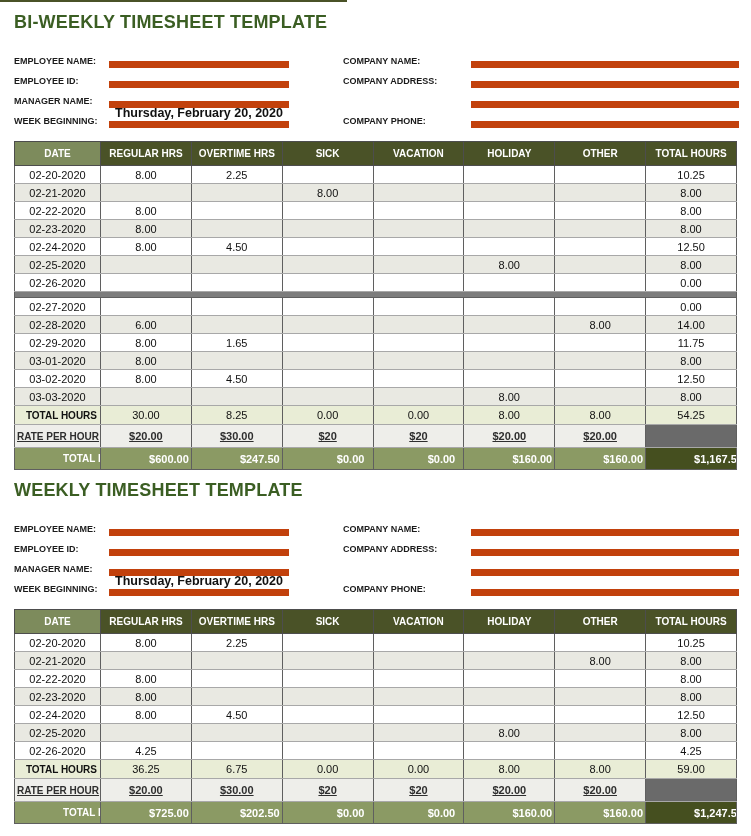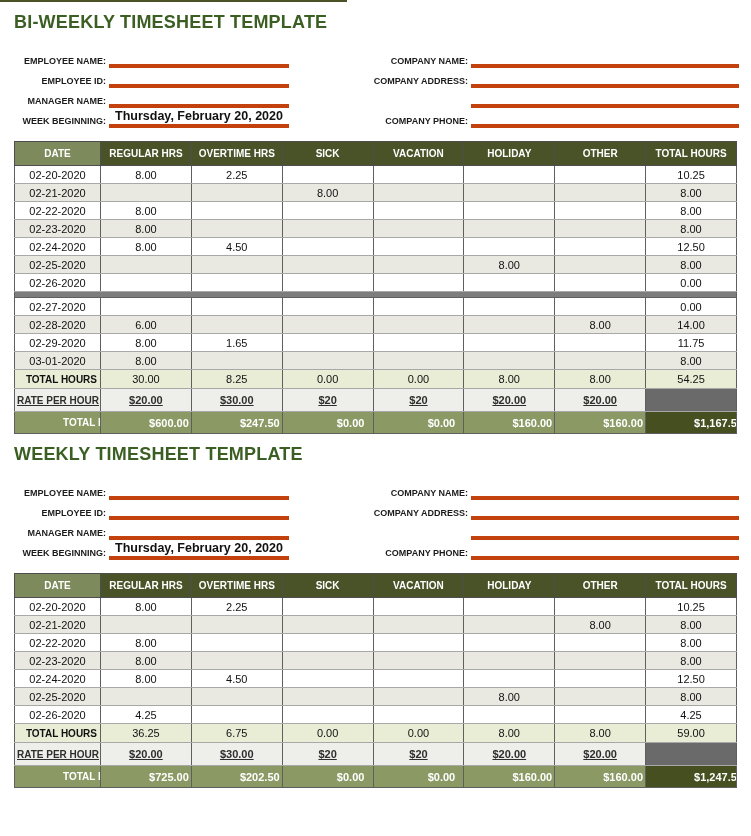--- a/index.html
+++ b/index.html
@@ -4,23 +4,23 @@
 <style>
   html,body{margin:0;padding:0;background:#ffffff;}
   body{width:751px;font-family:"Liberation Sans","DejaVu Sans",sans-serif;color:#111;}
   .top-sliver{width:347px;height:2px;background:var(--header-bg,#4a5227);}
   section.sheet-section{margin:0 14px;}
   .title{font-size:18px;font-weight:bold;color:var(--title-green,#3b5e23);margin:10px 0 15px 0;letter-spacing:0.2px;}
   .form{display:flex;margin-bottom:13px;}
   .fcol{display:flex;flex-direction:column;}
   .fcol-right{margin-left:54px;}
   .frow{display:flex;align-items:flex-end;height:20px;}
-  .flabel{font-size:9px;font-weight:bold;width:92px;text-align:right;padding-right:3px;padding-bottom:2px;white-space:nowrap;color:#1a1a1a;}
+  .flabel{font-size:9px;font-weight:bold;width:92px;padding-right:3px;padding-bottom:2px;white-space:nowrap;color:#1a1a1a;}
   .fcol-right .flabel{width:125px;}
-  .fline{border-bottom:4px solid #c2410c;width:180px;height:17px;display:flex;align-items:flex-end;justify-content:center;box-sizing:border-box;}
+  .fline{border-bottom:7px solid #c2410c;width:180px;height:17px;display:flex;align-items:flex-end;justify-content:center;box-sizing:border-box;}
   .fcol-right .fline{width:268px;}
   .fvalue{font-size:12.5px;font-weight:bold;padding-bottom:1px;white-space:nowrap;}
   table.ts-table{border-collapse:collapse;width:723px;table-layout:fixed;border:1px solid #4d4d4d;}
   col.c-date{width:86px;}
   th.hdr{background:var(--header-bg,#4a5227);color:#fff;font-size:10px;font-weight:bold;height:19px;border:1px solid #4d4d4d;padding:2px 2px;}
   th.hdr-date{background:var(--header-date-bg,#7d8b5c);}
   td{font-size:11px;text-align:center;height:15px;border:1px solid;border-color:#a8a8a8 #5f5f5f;padding:1px 2px;background:#fff;overflow:hidden;}
   tr.alt td{background:var(--row-alt-bg,#e9e9e2);}
   tr.sep td{background:var(--separator-bg,#7d7d7d);height:5px;padding:0;border-color:#5f5f5f;}
   td.rowlabel{text-align:right;font-size:10px;font-weight:bold;padding-right:3px;white-space:nowrap;}
@@ -221,20 +221,40 @@
           <tr class="alt">
             <td>03-01-2020</td>
             <td>8.00</td>
             <td></td>
             <td></td>
             <td></td>
             <td></td>
             <td></td>
             <td>8.00</td>
           </tr>
+          <tr>
+            <td>03-02-2020</td>
+            <td>8.00</td>
+            <td>4.50</td>
+            <td></td>
+            <td></td>
+            <td></td>
+            <td></td>
+            <td>12.50</td>
+          </tr>
+          <tr class="alt">
+            <td>03-03-2020</td>
+            <td></td>
+            <td></td>
+            <td></td>
+            <td></td>
+            <td>8.00</td>
+            <td></td>
+            <td>8.00</td>
+          </tr>
           <tr class="trow-totals">
             <td class="rowlabel">TOTAL HOURS</td>
             <td>30.00</td>
             <td>8.25</td>
             <td>0.00</td>
             <td>0.00</td>
             <td>8.00</td>
             <td>8.00</td>
             <td>54.25</td>
           </tr>

